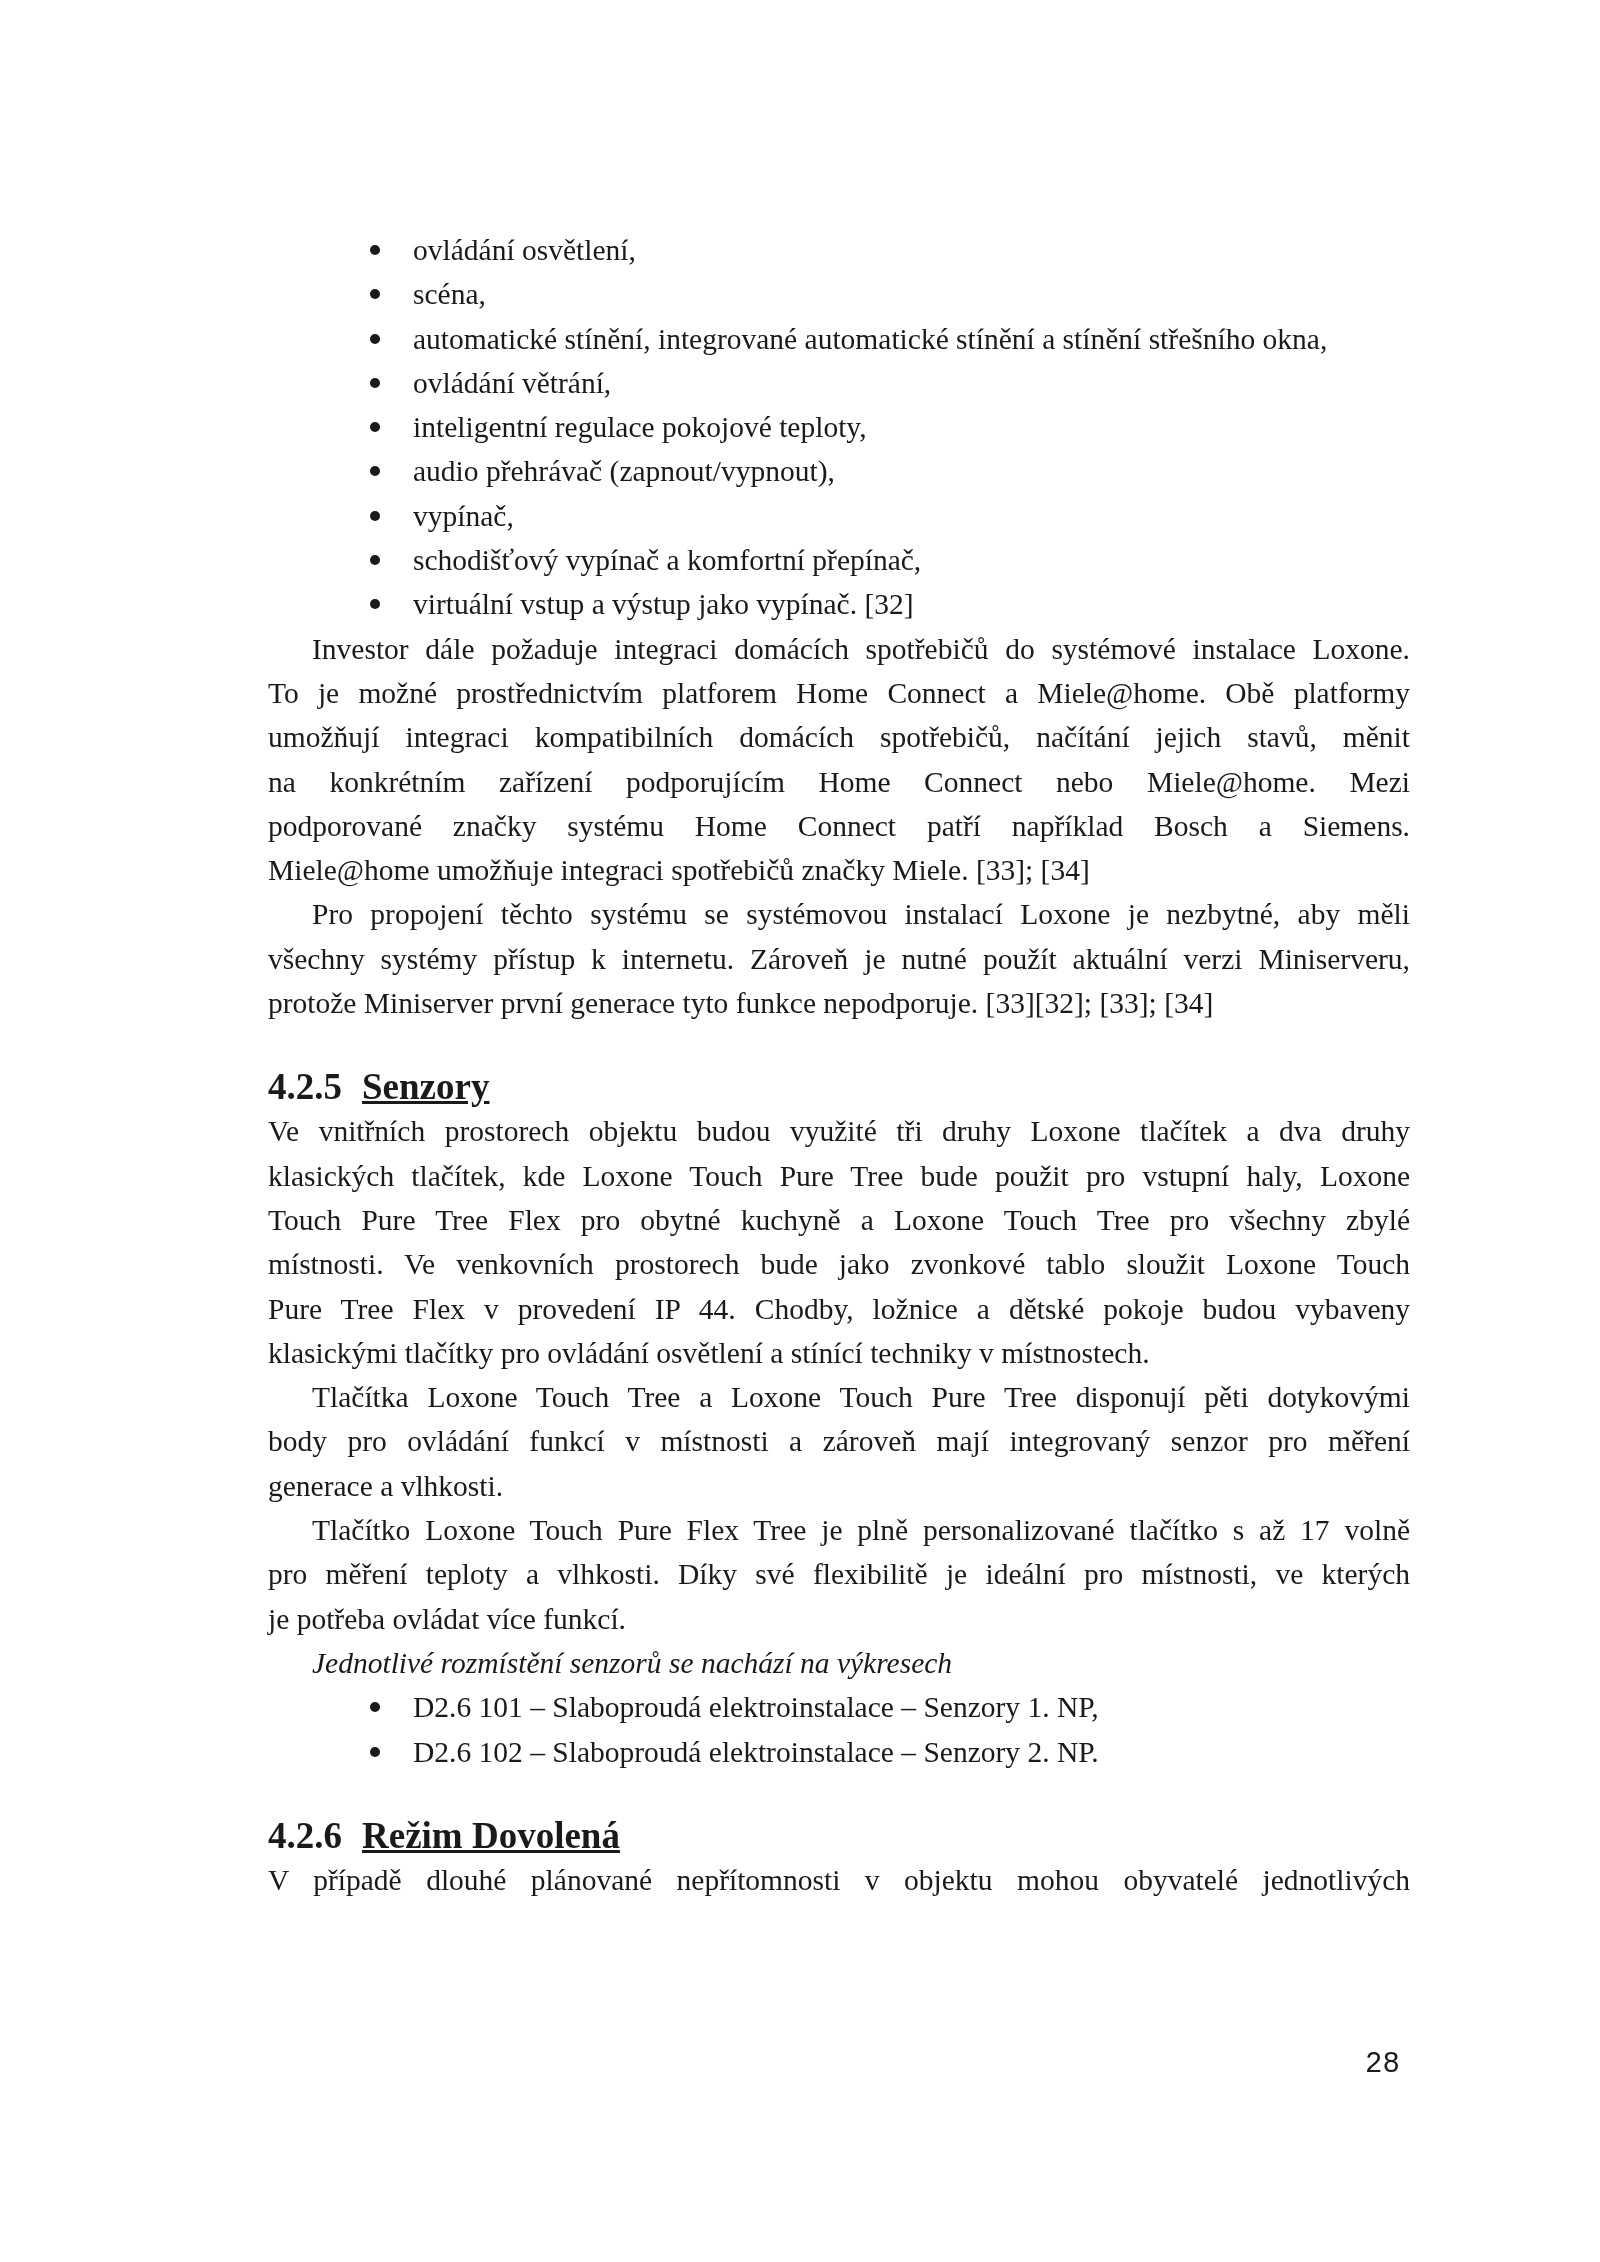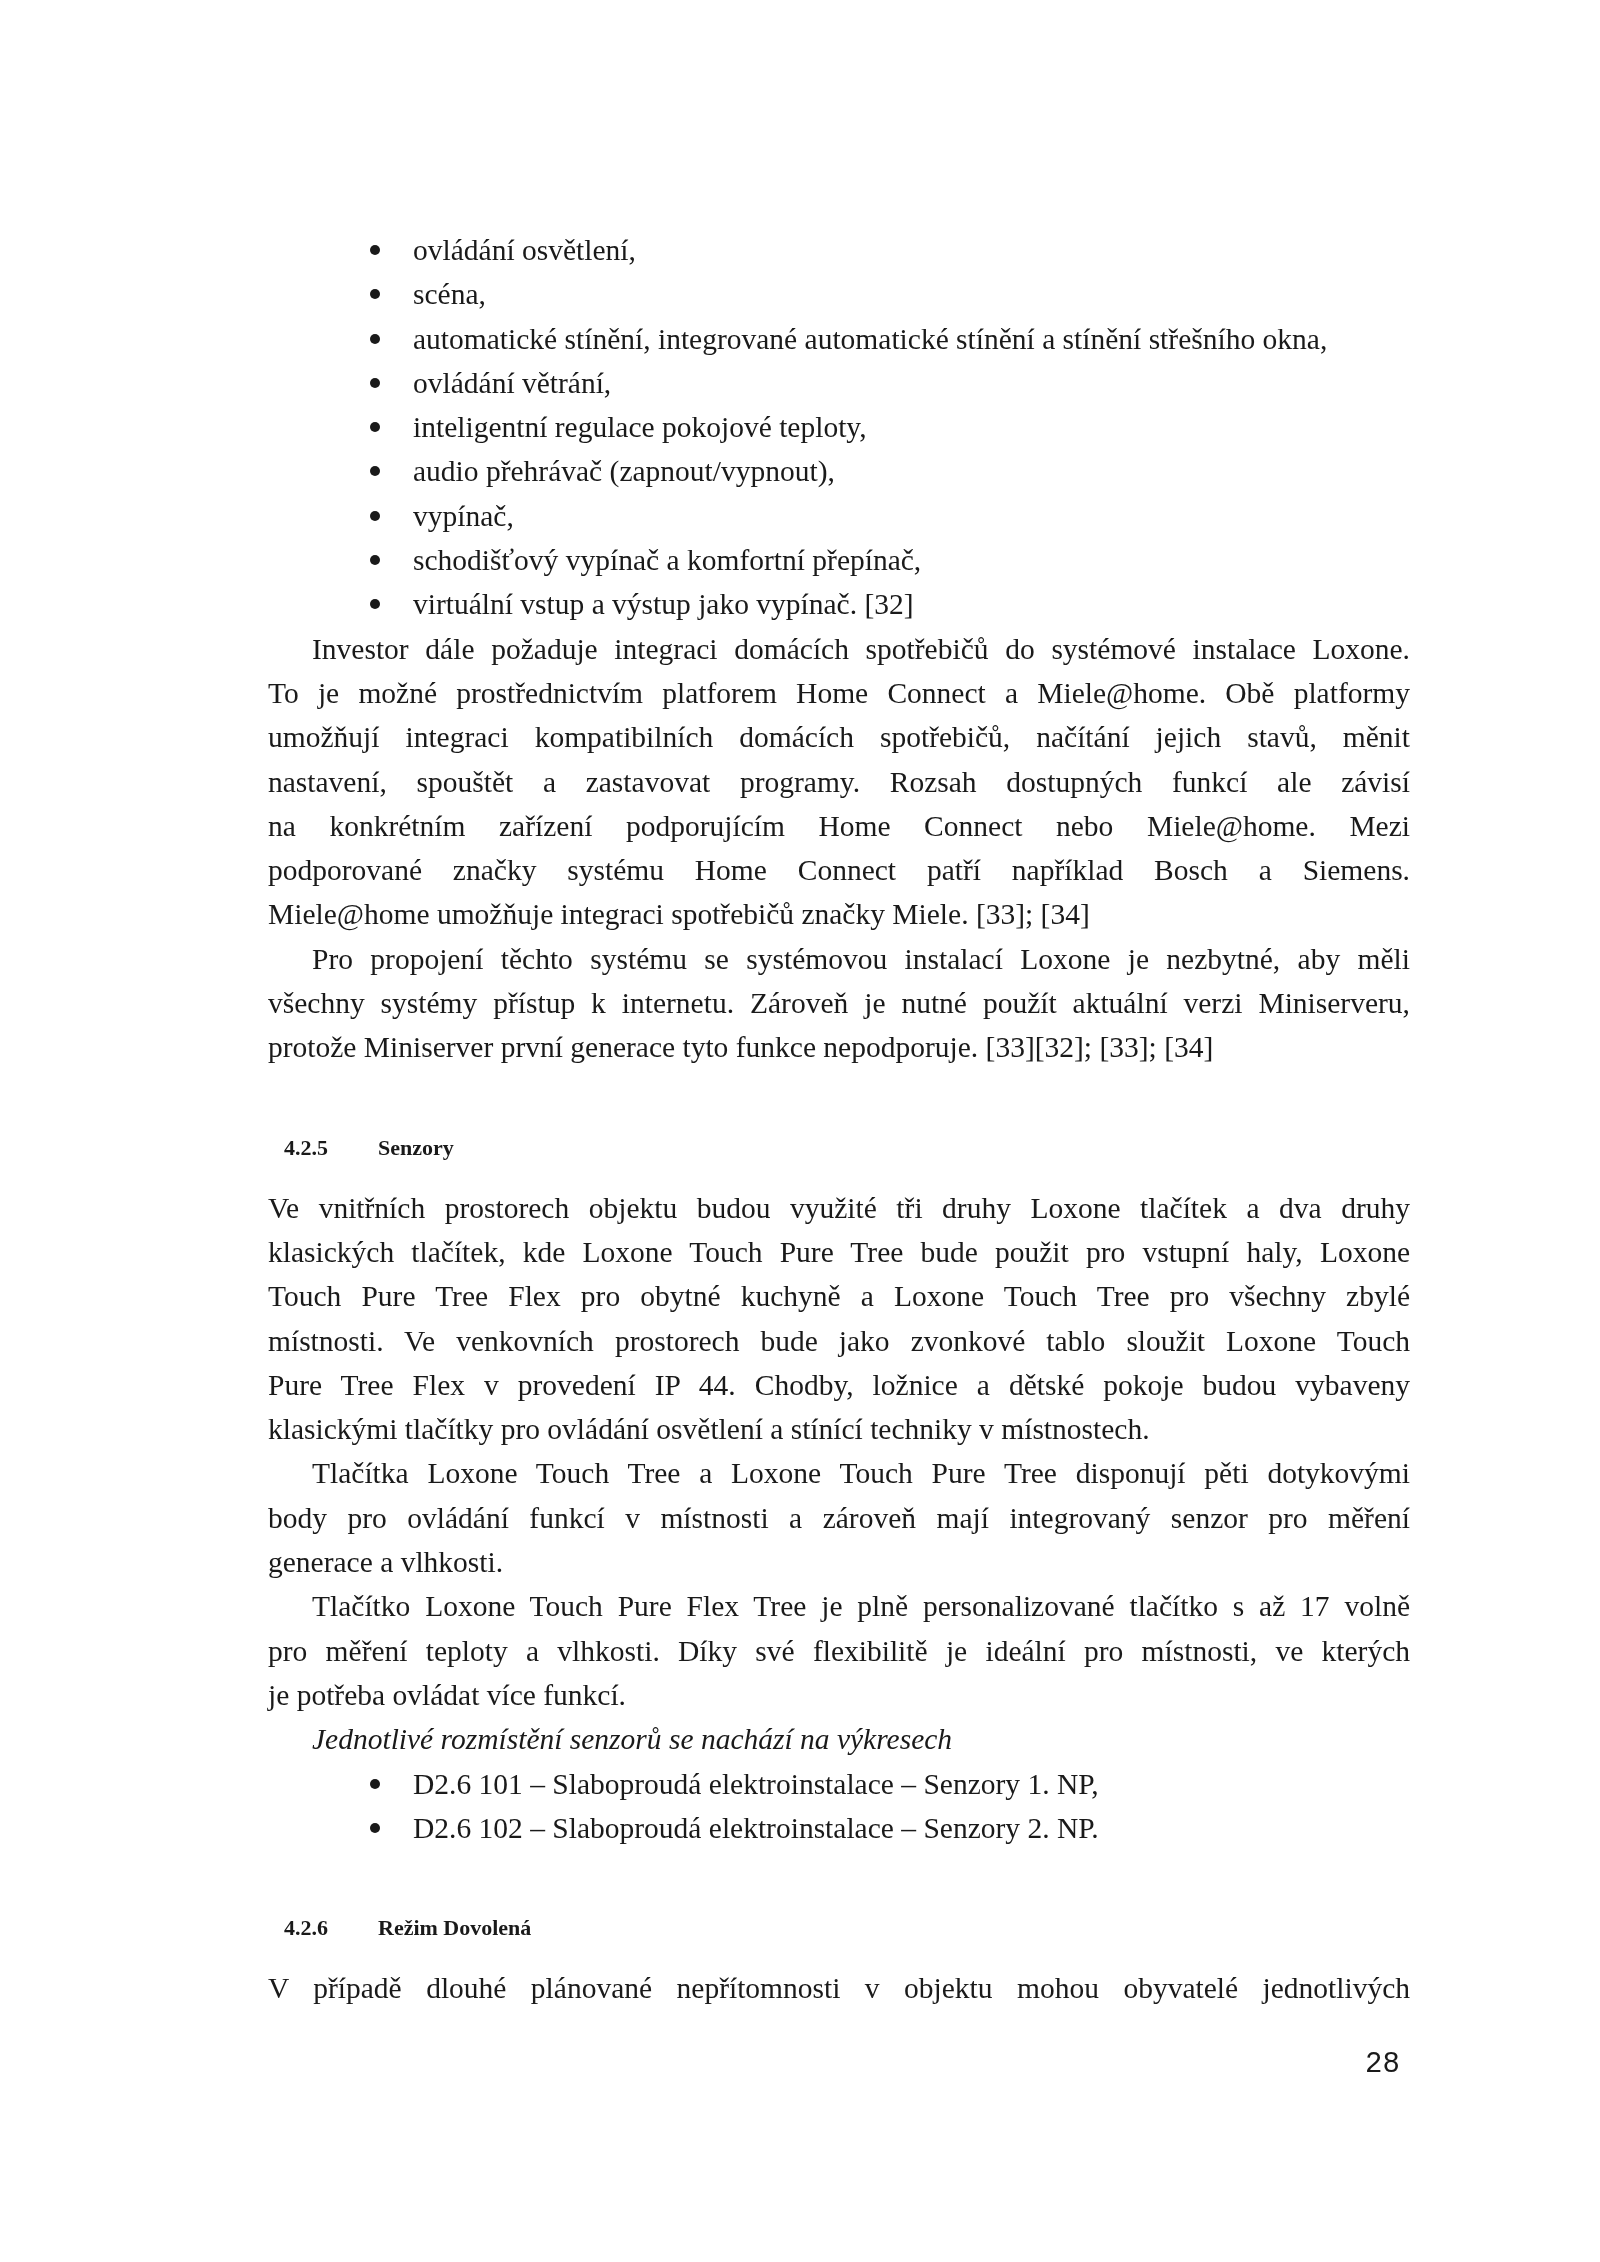--- a/index.html
+++ b/index.html
@@ -14,21 +14,21 @@
   ul.bullets li { position: relative; padding-left: 145px; white-space: nowrap; }
   ul.bullets li .dot {
     position: absolute; left: 102px; top: 17px; width: 10px; height: 10px;
     background: #1a1a1a; border-radius: 50%;
   }
   p.para { margin: 0; text-align: justify; text-align-last: left; font-style: italic; }
   p.indent { text-indent: 44px; }
   .justify-lines span.line { display: block; text-align: justify; text-align-last: justify; }
   .justify-lines span.line.last { text-align-last: left; }
   h3.heading {
-    margin: 16px; font-weight: bold; font-size: 22px; line-height: 44px;
+    margin: 0; font-weight: bold; font-size: 37px; line-height: 44px; text-decoration: underline;
   }
   h3.heading .num { display: inline-block; width: 94px; }
   .gap-heading { height: 40px; }
   .page-number {
     position: absolute; left: 1365px; top: 2048px;
     font-family: Liberation Mono, monospace;
     font-size: 29px; color: #1a1a1a;
   }
 </style>
 </head>
@@ -46,21 +46,20 @@
       <li><span class="dot"></span><span>audio přehrávač (zapnout/vypnout),</span></li>
       <li><span class="dot"></span><span>vypínač,</span></li>
       <li><span class="dot"></span><span>schodišťový vypínač a komfortní přepínač,</span></li>
       <li><span class="dot"></span><span>virtuální vstup a výstup jako vypínač. [32]</span></li>
     </ul>
 
     <div class="justify-lines">
       <span class="line" style="text-indent:44px">Investor dále požaduje integraci domácích spotřebičů do systémové instalace Loxone.</span>
       <span class="line">To je možné prostřednictvím platforem Home Connect a Miele@home. Obě platformy</span>
       <span class="line">umožňují integraci kompatibilních domácích spotřebičů, načítání jejich stavů, měnit</span>
-      <span class="line">nastavení, spouštět a zastavovat programy. Rozsah dostupných funkcí ale závisí</span>
       <span class="line">na konkrétním zařízení podporujícím Home Connect nebo Miele@home. Mezi</span>
       <span class="line">podporované značky systému Home Connect patří například Bosch a Siemens.</span>
       <span class="line last">Miele@home umožňuje integraci spotřebičů značky Miele. [33]; [34]</span>
     </div>
 
     <div class="justify-lines">
       <span class="line" style="text-indent:44px">Pro propojení těchto systému se systémovou instalací Loxone je nezbytné, aby měli</span>
       <span class="line">všechny systémy přístup k internetu. Zároveň je nutné použít aktuální verzi Miniserveru,</span>
       <span class="line last">protože Miniserver první generace tyto funkce nepodporuje. [33][32]; [33]; [34]</span>
     </div>

